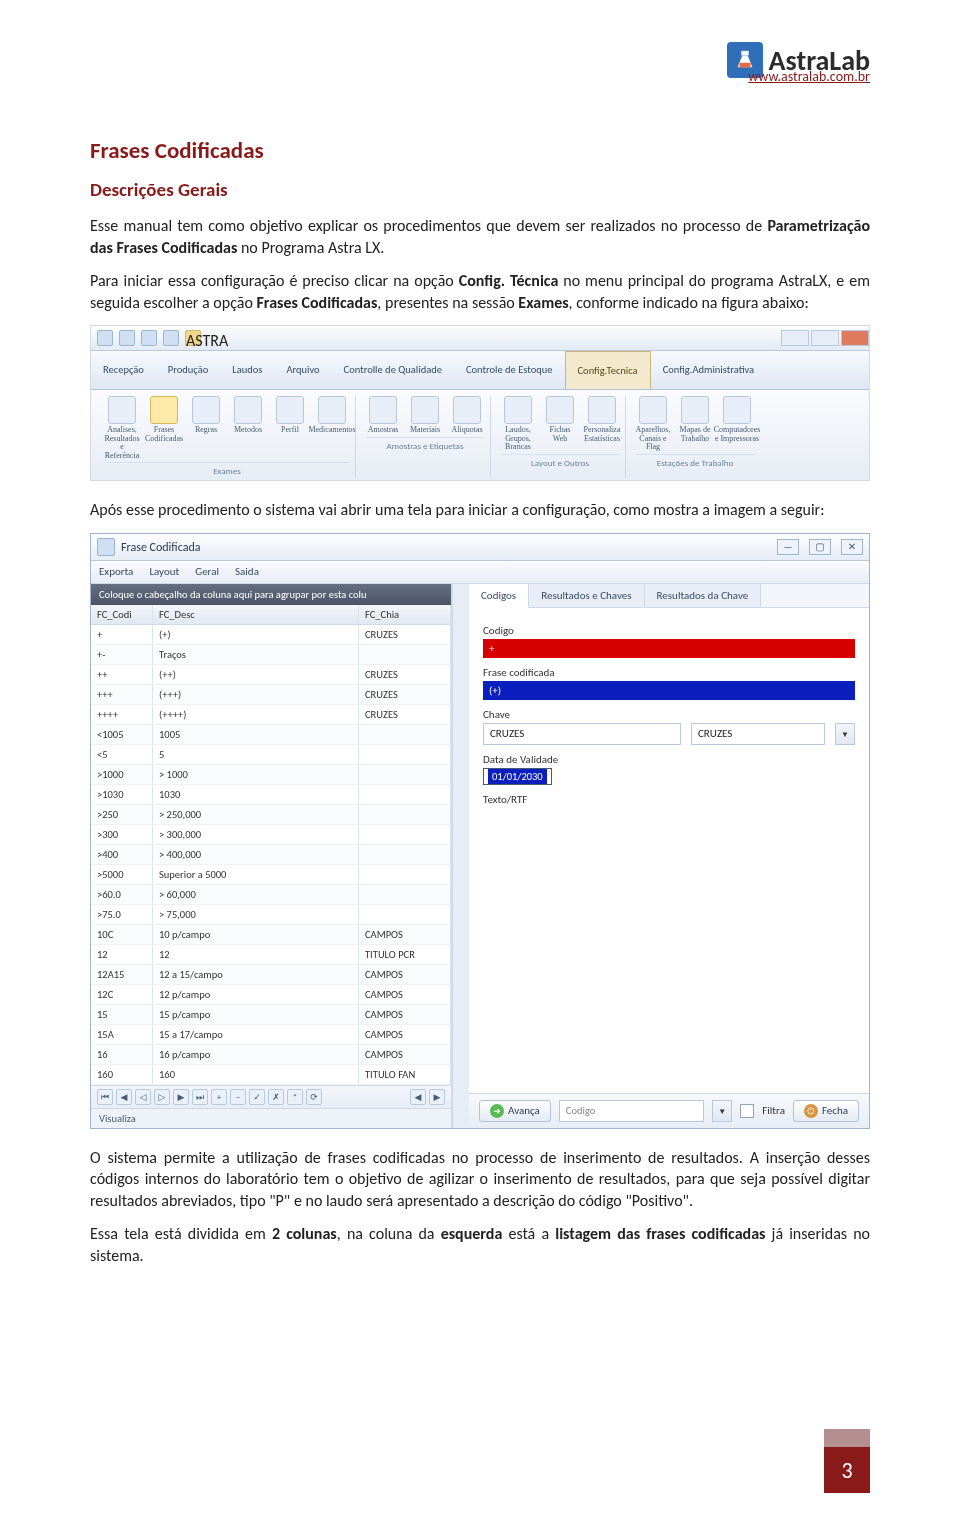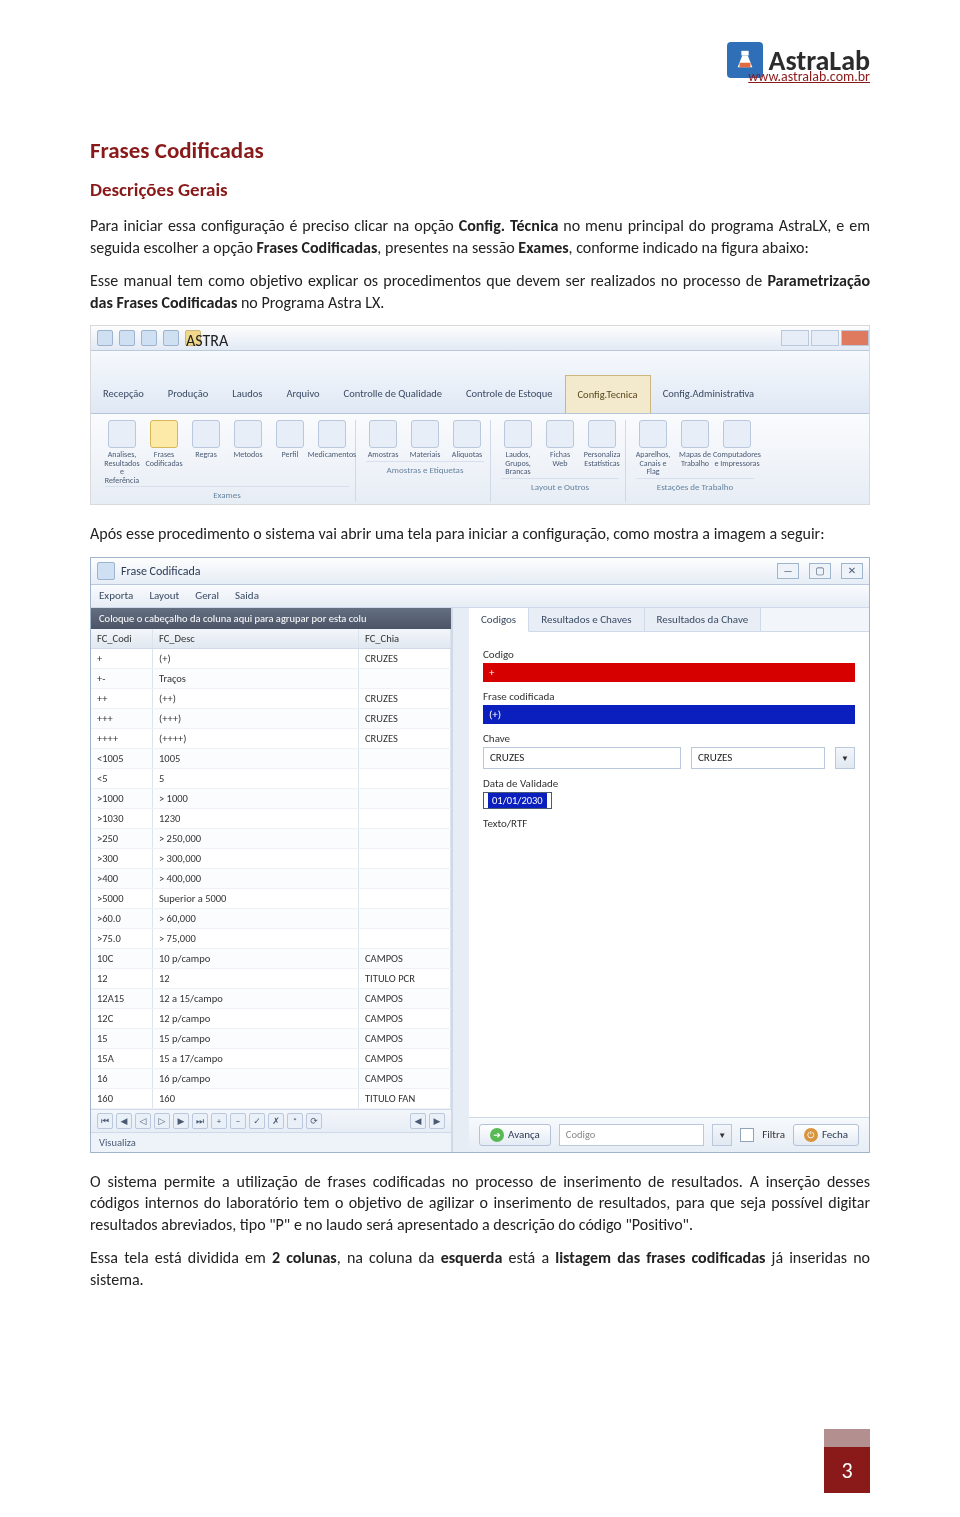--- a/index.html
+++ b/index.html
@@ -16,30 +16,30 @@
 
   
   .ribbon-shot { border:1px solid #d9d9d9; margin:8px 0 18px 0; background:#eab308; }
   .rs-titlebar { height:24px; background:linear-gradient(#fdfdfd,#e2eaf5); border-bottom:1px solid #bcc9da; display:flex; align-items:center; }
   .rs-titlebar .qat { display:flex; gap:6px; padding:0 6px; }
   .qat span { width:14px; height:14px; background:#cfe0f3; border:1px solid #9db3ce; border-radius:2px; }
   .rs-winbtns { margin-left:auto; display:flex; }
   .rs-winbtns span { width:26px; height:14px; background:#e6edf7; border:1px solid #b9c8dc; margin-left:2px; }
   .rs-winbtns span.cls { background:#e07a5f; }
   .rs-tabs { display:flex; background:linear-gradient(#f6f9fd,#dfe8f4); border-bottom:1px solid #b6c4d8; font-size:10.5px; color:#3a4a63; }
-  .rs-tab { padding:12px 12px;margin-top:24px; }
+  .rs-tab { padding:12px 12px; }
   .rs-tab.active { background:#f3e9cc; border:1px solid #cbb67d; border-bottom:none; color:#5a4a1e; }
   .rs-body { display:flex; background:linear-gradient(#fafbfd,#e7edf5); padding:6px 8px 2px 8px; gap:4px; }
   .rs-group { text-align:center; padding:0 6px; border-right:1px solid #cfd9e7; }
   .rs-group:last-child { border-right:none; }
   .rs-ico-row { display:flex; gap:8px; justify-content:center; }
   .rs-ico { width:34px; display:flex; flex-direction:column; align-items:center; }
   .rs-ico .ibox { width:26px; height:26px; background:#e7eef8; border:1px solid #b9c8dc; border-radius:3px; }
   .rs-ico.active .ibox { background:#fde9a8; border-color:#d6b75a; }
-  .rs-ico .ilbl { font-size:8px; color:#4a5a73; line-height:1.05; margin-top:2px; text-align:center; }
+  .rs-ico .ilbl { font-size:8px; color:#4a5a73; line-height:1.05; margin-top:2px; text-align:center;font-family:Liberation Serif, serif; }
   .rs-groupname { font-size:9px; color:#67849f; margin-top:2px; padding:2px 0; border-top:1px solid #d7e0ec; }
 
   
   .win { border:1px solid #9fb4cd; background:#f0f4fa; margin:0 0 18px 0; font-size:11px; color:#333; }
   .win-title { height:26px; background:linear-gradient(#fdfdfd,#e6edf6); border-bottom:1px solid #b9c8dc; display:flex; align-items:center; padding:0 6px; }
   .win-title .tico { width:16px; height:16px; background:#cfe0f3; border:1px solid #9db3ce; border-radius:2px; margin-right:6px; }
   .win-title .ttext { font-size:12px; color:#2a3b55; }
   .win-btns { margin-left:auto; display:flex; gap:10px; }
   .win-btns span { width:20px; height:14px; border:1px solid #9fb4cd; background:#eef3fa; display:flex; align-items:center; justify-content:center; font-size:10px; color:#4a5a73; }
   .win-menu { height:22px; background:linear-gradient(#f9fbfd,#e7edf5); border-bottom:1px solid #cfd9e7; display:flex; align-items:center; padding:0 8px; gap:16px; font-size:11px; color:#3a4a63; }
@@ -95,24 +95,24 @@
         </svg>
     </div>
     <span class="brand">AstraLab</span>
   </div>
   <a class="site-link">www.astralab.com.br</a>
 
   <h1 class="title">Frases Codificadas</h1>
   <h2 class="sub">Descrições Gerais</h2>
 
   <p>
-    <span>Para iniciar essa configuração é preciso clicar na opção </span><b>Config. Técnica</b><span> no menu principal do programa AstraLX, e em seguida escolher a opção </span><b>Frases Codificadas</b><span>, presentes na sessão </span><b>Exames</b><span>, conforme indicado na figura abaixo:</span>
+    <span>Esse manual tem como objetivo explicar os procedimentos que devem ser realizados no processo de </span><b>Parametrização das Frases Codificadas</b><span> no Programa Astra LX.</span>
   </p>
   <p>
-    <span>Esse manual tem como objetivo explicar os procedimentos que devem ser realizados no processo de </span><b>Parametrização das Frases Codificadas</b><span> no Programa Astra LX.</span>
+    <span>Para iniciar essa configuração é preciso clicar na opção </span><b>Config. Técnica</b><span> no menu principal do programa AstraLX, e em seguida escolher a opção </span><b>Frases Codificadas</b><span>, presentes na sessão </span><b>Exames</b><span>, conforme indicado na figura abaixo:</span>
   </p>
 
   <div class="ribbon-shot">
     <div class="rs-titlebar">
       <div class="qat">
           <span></span>
           <span></span>
           <span></span>
           <span></span>
           <span style="background:#f0d88a;border-color:#cbb67d">ASTRA</span>
@@ -279,21 +279,21 @@
               <div class="c2">5</div>
               <div class="c3"></div>
             </div>
             <div class="trow">
               <div class="c1">&gt;1000</div>
               <div class="c2">&gt; 1000</div>
               <div class="c3"></div>
             </div>
             <div class="trow">
               <div class="c1">&gt;1030</div>
-              <div class="c2">1230</div>
+              <div class="c2">1030</div>
               <div class="c3"></div>
             </div>
             <div class="trow">
               <div class="c1">&gt;250</div>
               <div class="c2">&gt; 250,000</div>
               <div class="c3"></div>
             </div>
             <div class="trow">
               <div class="c1">&gt;300</div>
               <div class="c2">&gt; 300,000</div>

